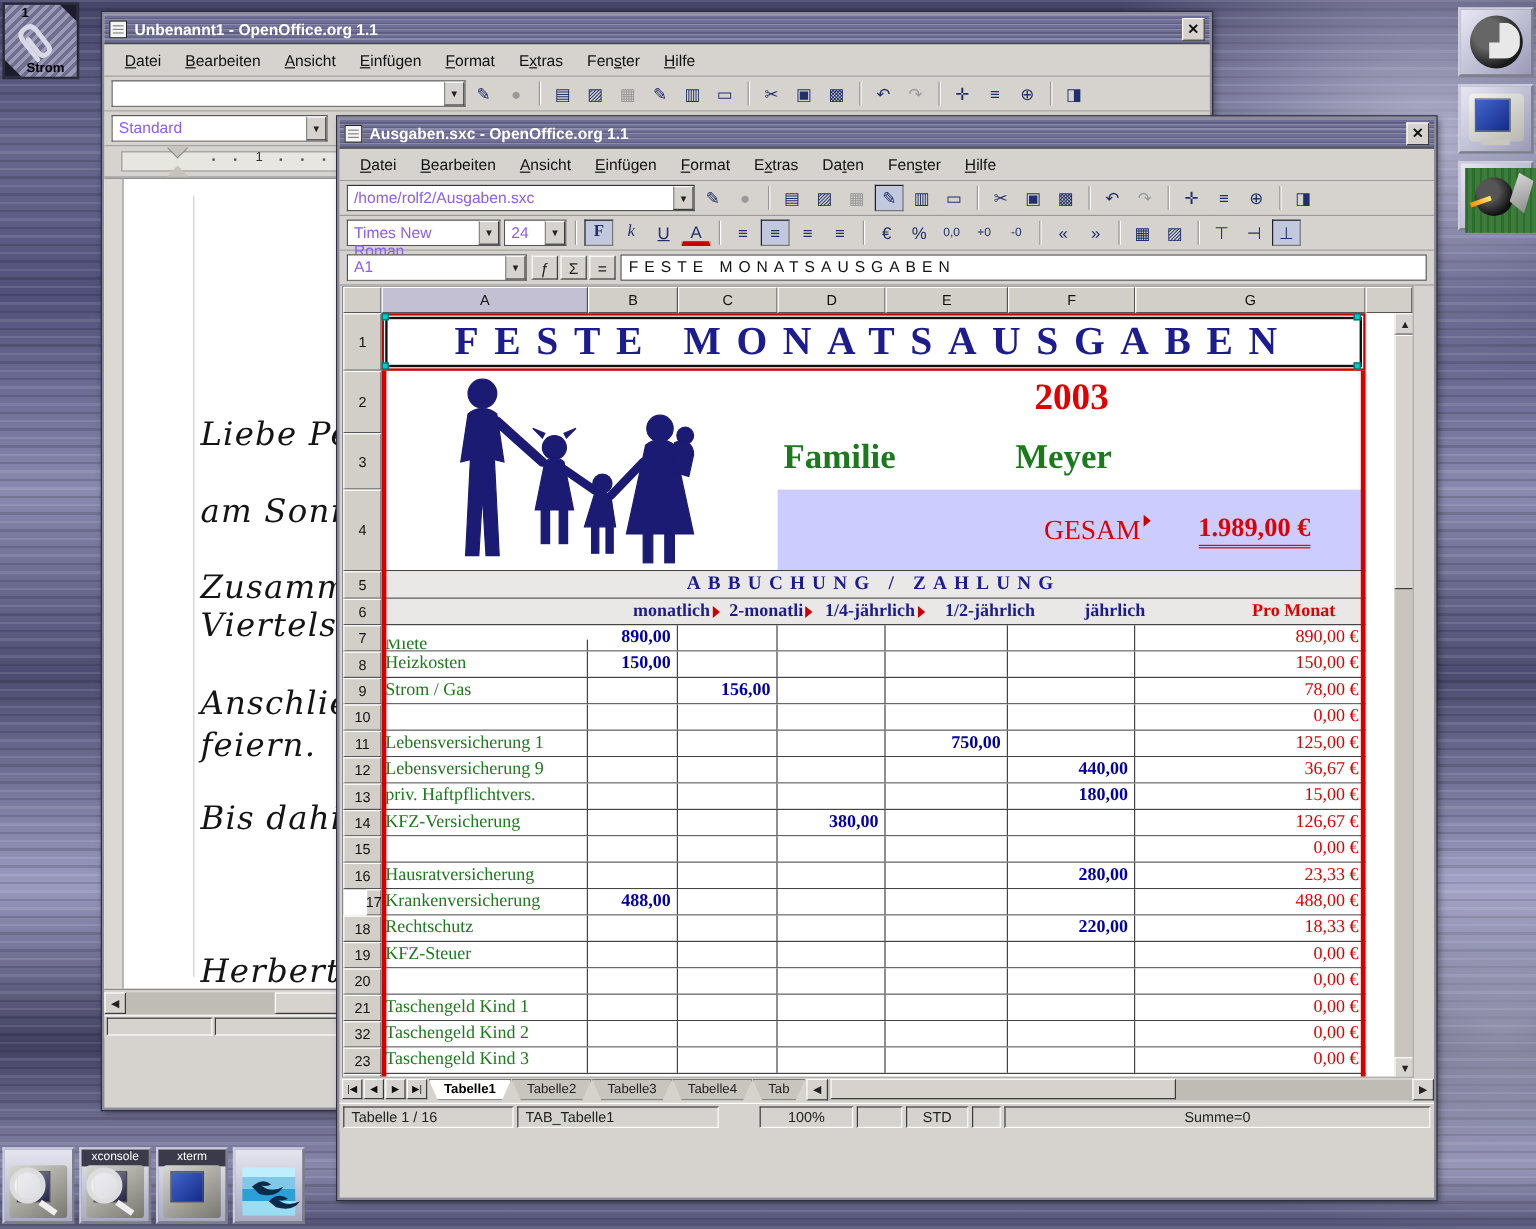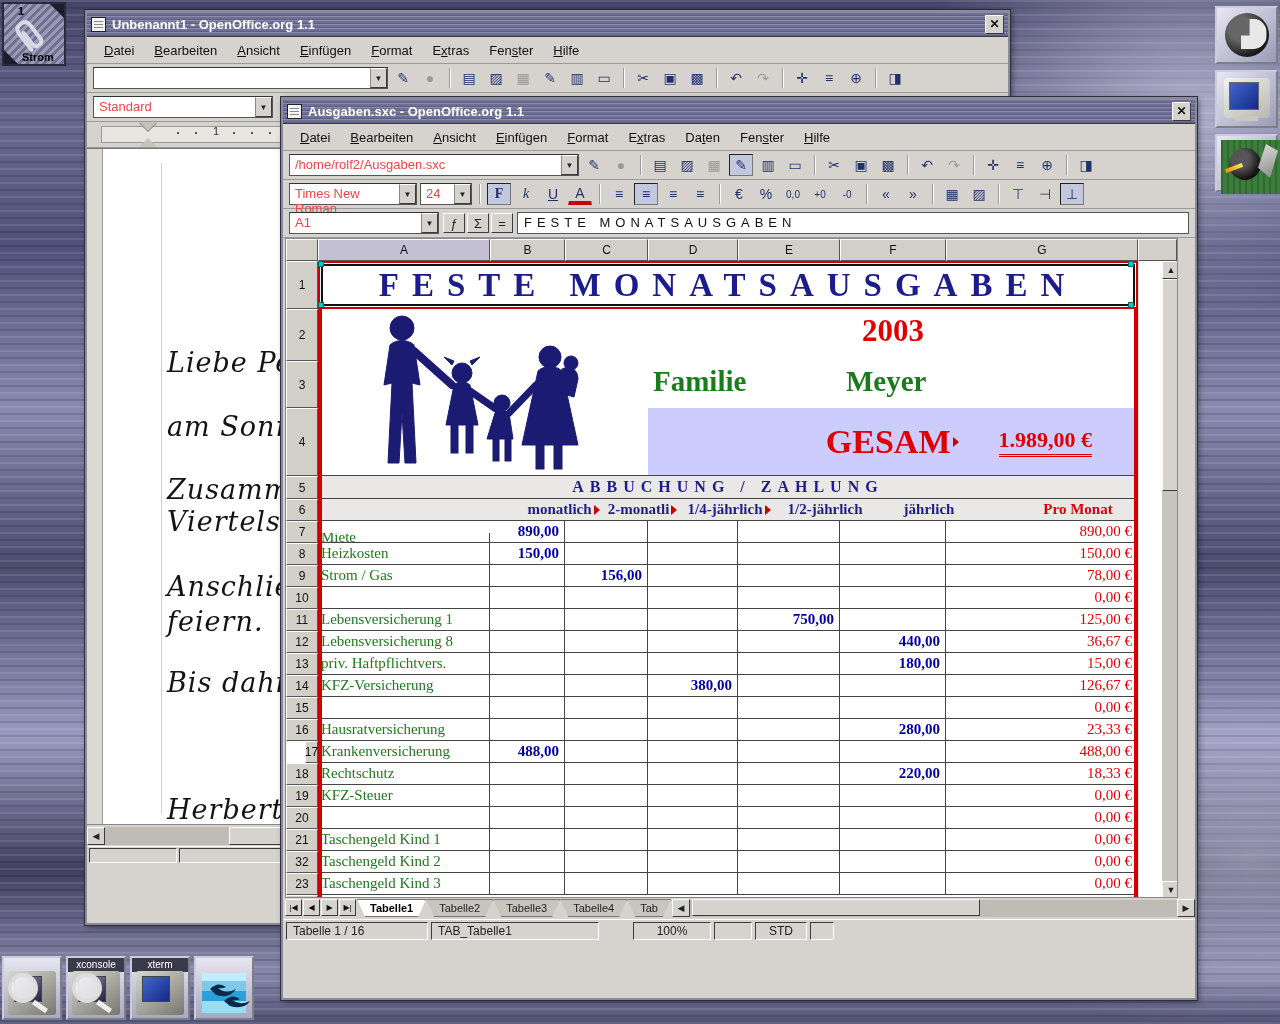--- a/index.html
+++ b/index.html
@@ -72,21 +72,21 @@
   }
   .titlebar .wicon { width:15px; height:15px; background:#f4f4f4; border:1px solid #222; position:relative; flex:none; }
   .titlebar .wicon::after{ content:""; position:absolute; left:2px; top:3px; right:2px; height:1px; box-shadow:0 3px 0 #888, 0 6px 0 #888; background:#888; }
   .titlebar .ttext { color:#fff; font-weight:bold; font-size:13px; flex:1; white-space:nowrap; overflow:hidden; }
   .closebtn { width:19px; height:19px; background:#d6d3ce; font-size:12px; font-weight:bold; color:#111;
     display:flex; align-items:center; justify-content:center; cursor:pointer; flex:none; }
   .menubar { height:27px; display:flex; align-items:center; padding-left:8px; gap:2px; background:#d6d3ce; border-bottom:1px solid #9a9a9a; }
   .menu-item { font-size:13px; color:#111; padding:3px 9px; cursor:pointer; white-space:nowrap; }
   .toolbar { display:flex; align-items:center; padding:3px 6px; gap:3px; background:#d6d3ce; border-bottom:1px solid #9a9a9a; }
   .combo { display:flex; align-items:stretch; background:#fff; border:1px solid #555; border-top-color:#333; height:22px; }
-  .combo .cval { font-size:13px; padding:2px 5px; color:#ef4444; background:#fff; border:none; outline:none; font-family:"Liberation Sans",sans-serif; }
+  .combo .cval { font-size:13px; padding:2px 5px; color:#8b5cf6; background:#fff; border:none; outline:none; font-family:"Liberation Sans",sans-serif; }
   .combo .drop { width:17px; background:#d6d3ce; border-left:1px solid #888; display:flex; align-items:center; justify-content:center; font-size:8px; color:#222; cursor:pointer; }
   .tbicon { width:24px; height:22px; display:flex; align-items:center; justify-content:center; font-size:14px; color:#20306a;
     background:#d6d3ce; border:1px solid #d6d3ce; cursor:pointer; flex:none; overflow:hidden; }
   .tbicon.pressed { background:#c2c8dd; border:1px inset #777; }
   .tbicon.disabled { color:#999; cursor:default; }
   .tbsep { width:1px; height:20px; background:#999; margin:0 4px; flex:none; box-shadow:1px 0 0 #fff; }
 
   
   #writer-win { left:85px; top:10px; width:925px; height:915px; }
   #writer-ruler { height:26px; background:#d6d3ce; border-bottom:1px solid #999; position:relative; }
@@ -133,21 +133,21 @@
   #title-row { display:flex; align-items:center; justify-content:center;
      border:2px solid #cc0000; outline:2px solid #111; outline-offset:-5px; }
   #title-row .ttl { font-size:33px; font-weight:bold; color:#1c1c8f; letter-spacing:13px; white-space:nowrap; }
   .handle { position:absolute; width:6px; height:6px; background:#00cccc; border:1px solid #006666; z-index:5; }
   #banner-row { border-bottom:1px solid #444; }
   #banner-row svg { position:absolute; left:16px; top:4px; }
   .year-txt { position:absolute; left:522px; top:4px; width:106px; text-align:center; font-size:31px; font-weight:bold; color:#e00000; }
   .fam-txt  { position:absolute; top:56px; font-size:29px; font-weight:bold; color:#1b7a1b; }
   #lavender { position:absolute; left:330px; top:99px; width:490px; height:68px; background:#ccccff;
      display:flex; align-items:center; justify-content:flex-end; gap:40px; padding-right:46px; }
-  #gesamt-label { font-size:34px; font-weight:bold; color:#e00000; display:flex; align-items:center; }
+  #gesamt-label { font-size:23px; font-weight:normal; color:#e00000; display:flex; align-items:flex-start; }
   #gesamt-value { font-size:22px; font-weight:bold; color:#e00000; border-bottom:3px double #e00000; padding-bottom:1px; }
   .ovf-arrow { width:0; height:0; border-top:5px solid transparent; border-bottom:5px solid transparent; border-left:6px solid #cc0000; margin-left:2px; flex:none; }
   #section-row { background:#e9e8e6; display:flex; align-items:center; justify-content:center;
      font-size:16px; font-weight:bold; color:#1c1c8f; letter-spacing:6px; border-bottom:1px solid #444; }
   #freq-row { background:#e9e8e6; display:flex; border-bottom:1px solid #444; }
   .freq-cell { display:flex; align-items:center; justify-content:center; font-size:15px; font-weight:bold; color:#1c1c8f; flex:none; overflow:visible; white-space:nowrap; }
   .freq-cell.red { color:#e00000; }
   .data-row { display:flex; border-bottom:1px solid #444; background:#fff; }
   .dcell { flex:none; border-right:1px solid #444; font-size:15px; display:flex; align-items:center; overflow:hidden; white-space:nowrap; cursor:cell; }
   .dcell.lbl { color:#1b7a1b; padding-left:3px; }
@@ -570,21 +570,21 @@
             <div class="data-row" style="height: 22px;">
               <div class="dcell lbl" style="width: 172px;">Lebensversicherung 1</div>
               <div class="dcell val" style="width: 75px;"></div>
               <div class="dcell val" style="width: 83px;"></div>
               <div class="dcell val" style="width: 90px;"></div>
               <div class="dcell val" style="width: 102px;">750,00</div>
               <div class="dcell val" style="width: 106px;"></div>
               <div class="dcell eur" style="width: 192px;">125,00 €</div>
             </div>
             <div class="data-row" style="height: 22px;">
-              <div class="dcell lbl" style="width: 172px;">Lebensversicherung 8</div>
+              <div class="dcell lbl" style="width: 172px;">Lebensversicherung 9</div>
               <div class="dcell val" style="width: 75px;"></div>
               <div class="dcell val" style="width: 83px;"></div>
               <div class="dcell val" style="width: 90px;"></div>
               <div class="dcell val" style="width: 102px;"></div>
               <div class="dcell val" style="width: 106px;">440,00</div>
               <div class="dcell eur" style="width: 192px;">36,67 €</div>
             </div>
             <div class="data-row" style="height: 22px;">
               <div class="dcell lbl" style="width: 172px;">priv. Haftpflichtvers.</div>
               <div class="dcell val" style="width: 75px;"></div>
@@ -719,15 +719,16 @@
     </div>
 
     <div id="calc-status">
       <span class="seg bevel-in" style="width:142px;">Tabelle 1 / 16</span>
       <span class="seg bevel-in" style="width:168px;">TAB_Tabelle1</span>
       <span style="width:28px;"></span>
       <span class="seg bevel-in" style="width:78px;justify-content:center;">100%</span>
       <span class="seg bevel-in" style="width:38px;"></span>
       <span class="seg bevel-in" style="width:52px;justify-content:center;">STD</span>
       <span class="seg bevel-in" style="width:24px;"></span>
+      <span class="seg bevel-in" style="flex:1;justify-content:center;">Summe=0</span>
     </div>
   </div>
 </div>
 
 </body></html>

